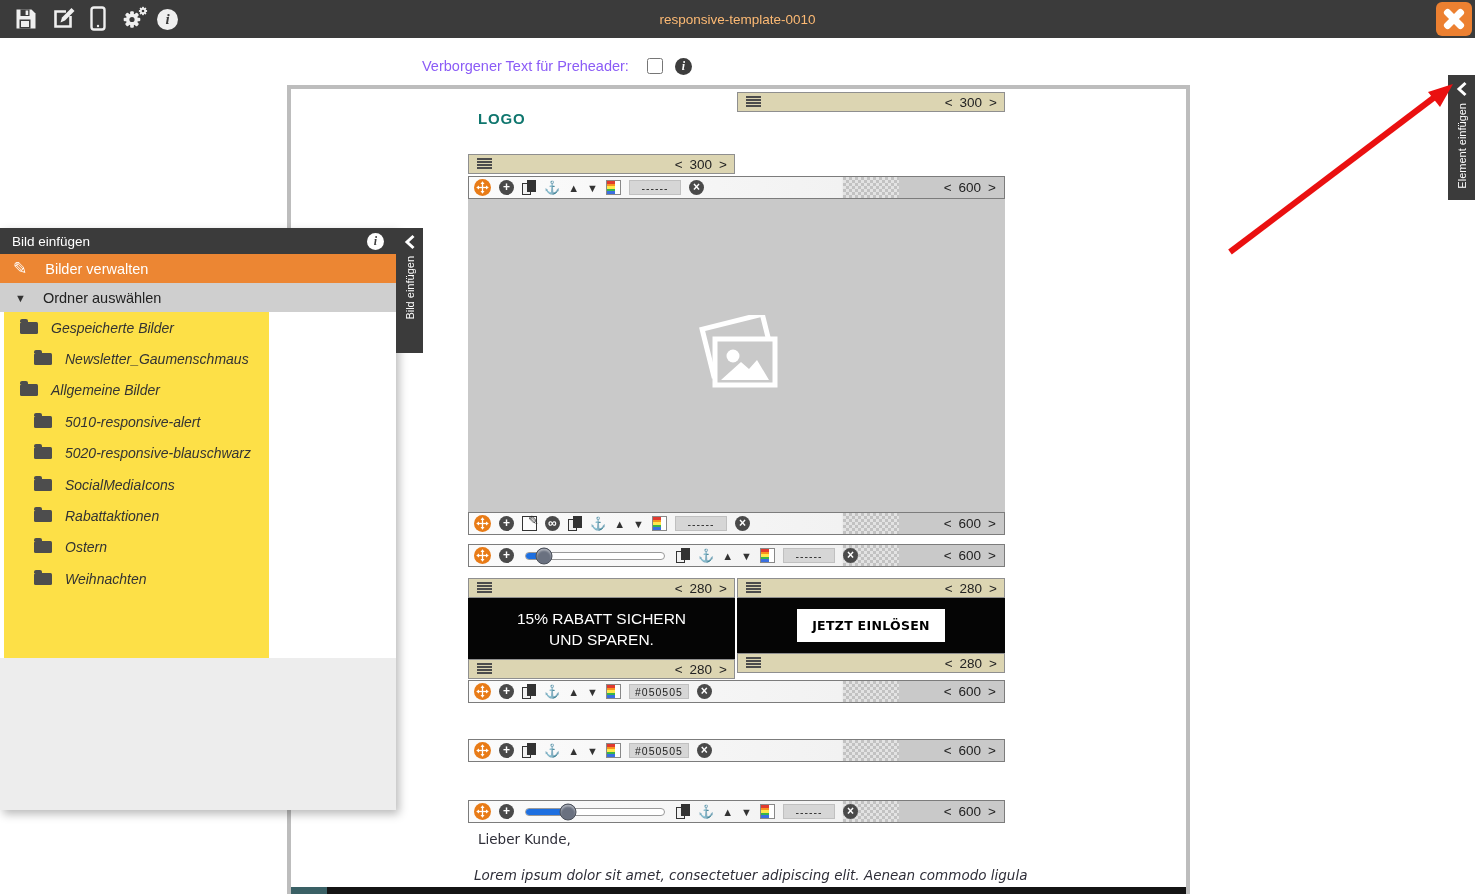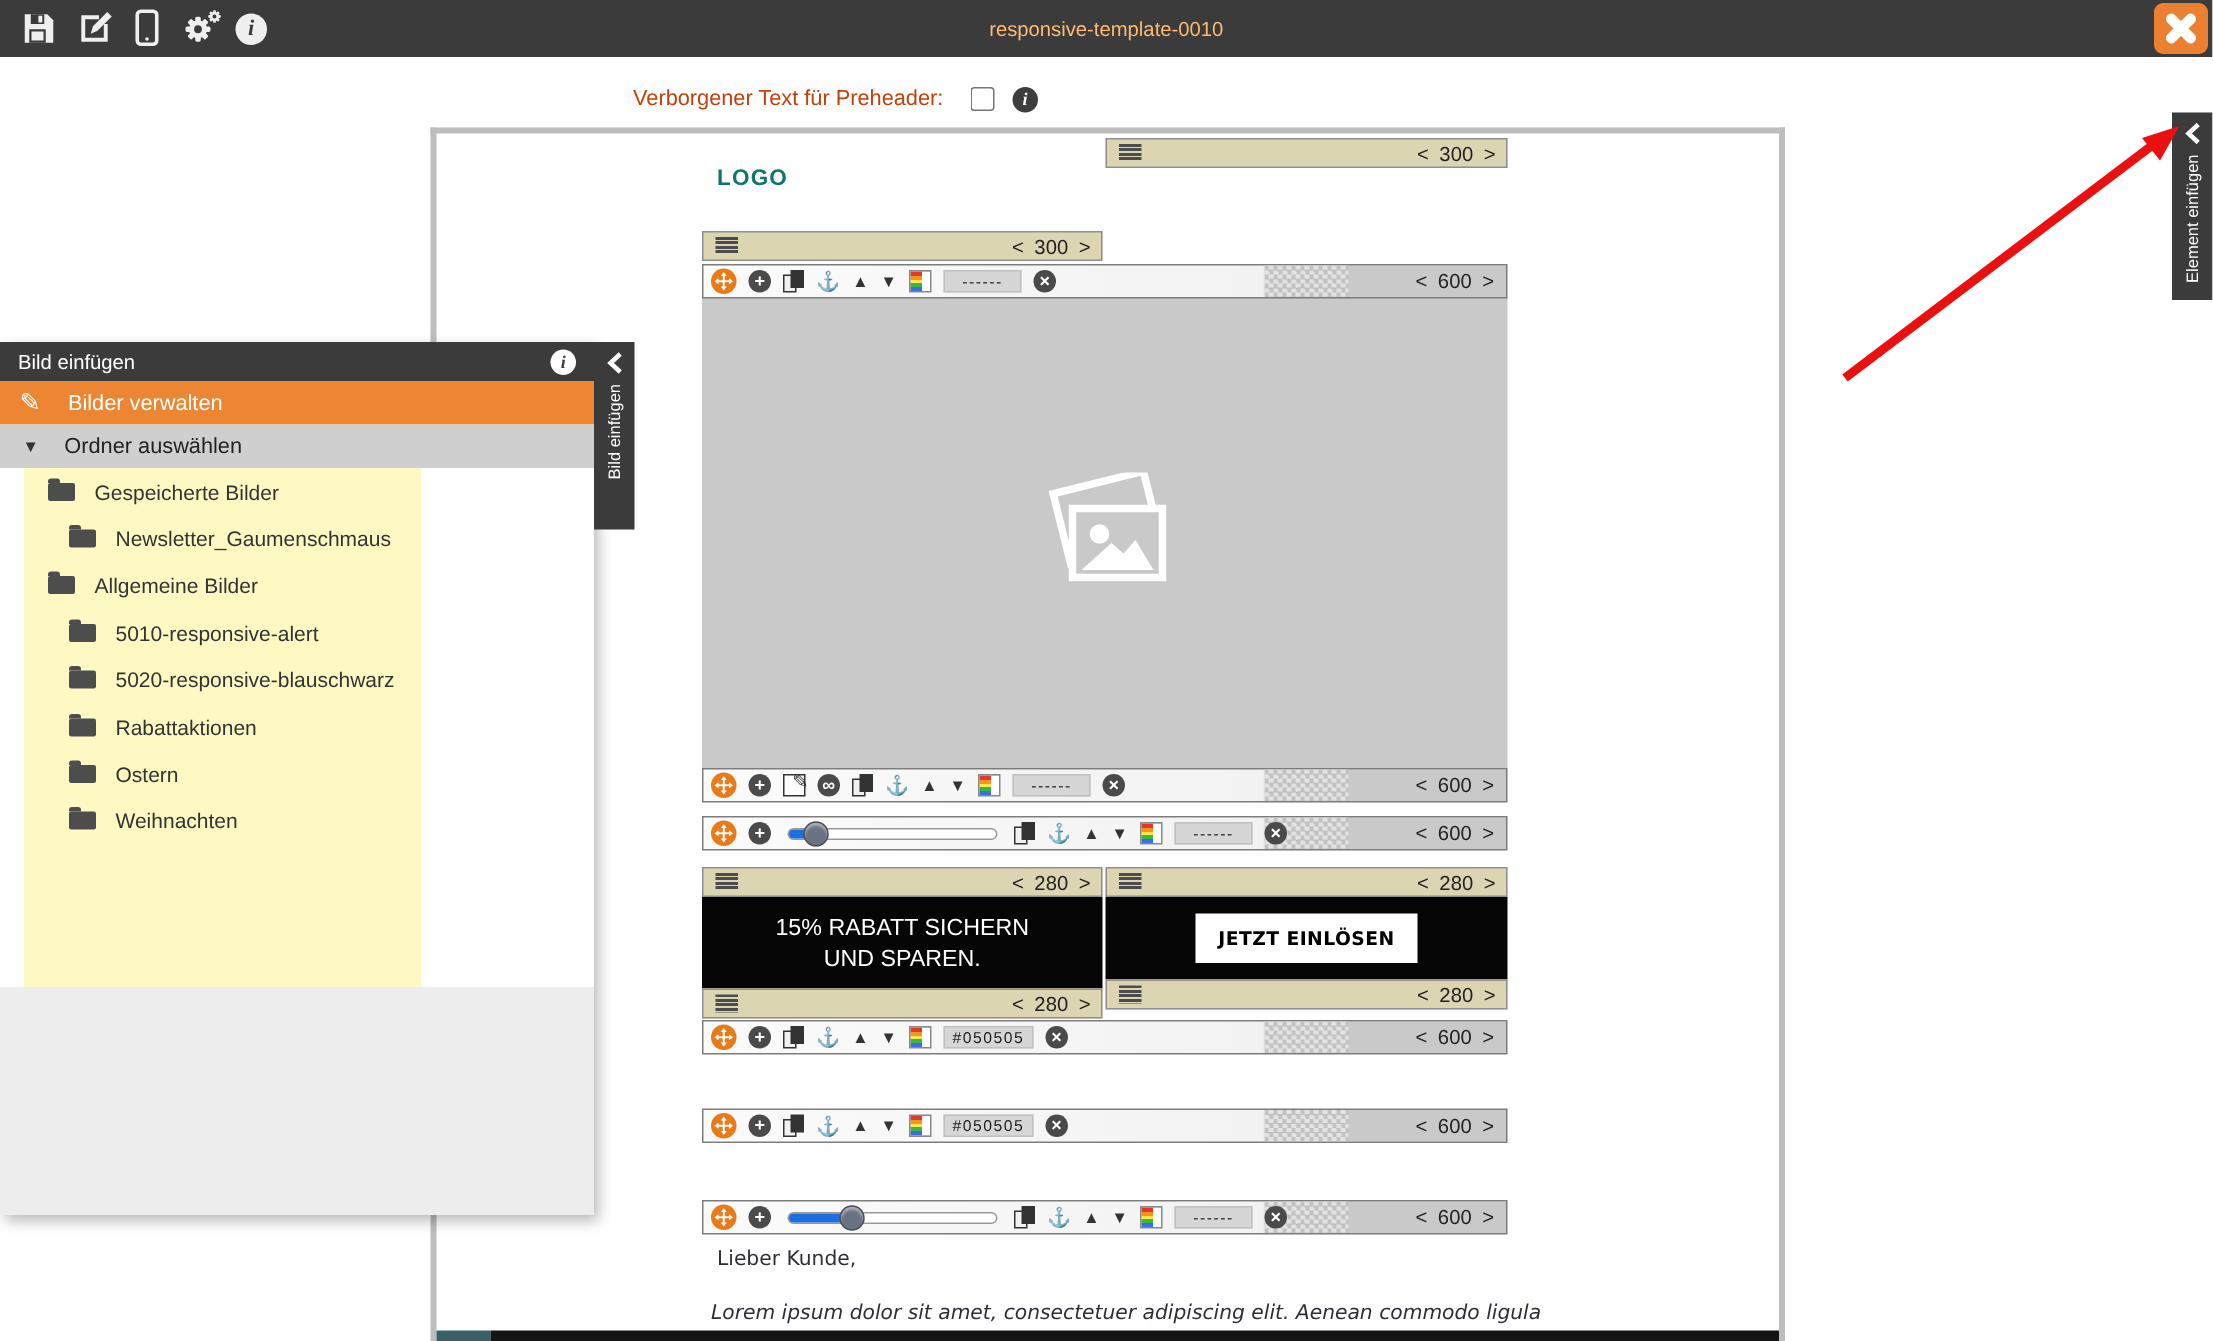--- a/index.html
+++ b/index.html
@@ -18,21 +18,21 @@
   .close-btn i { position:absolute; left:50%; top:50%; width:25px; height:7px; background:#fff; border-radius:3px; }
   .close-btn i:nth-child(1){ transform:translate(-50%,-50%) rotate(45deg); }
   .close-btn i:nth-child(2){ transform:translate(-50%,-50%) rotate(-45deg); }
   .info-badge { border-radius:50%; background:#efefef; color:#3b3b3b; font-family:"Liberation Serif",serif; font-style:italic; font-weight:bold; display:inline-flex; align-items:center; justify-content:center; }
   .info-badge.big { width:21px; height:21px; font-size:15px; }
   .info-badge.dark { background:#3d3d3d; color:#fff; width:17px; height:17px; font-size:12px; }
   .info-badge.small { width:17px; height:17px; font-size:12px; background:#fff; }
 
   
   .preheader { position:absolute; left:422px; top:54px; height:24px; display:flex; align-items:center; z-index:5; }
-  .preheader .lbl { font-size:14.5px; color:#c2410c; }
+  .preheader .lbl { font-size:14.5px; color:#8b5cf6; }
   .preheader input { width:16px; height:16px; margin-left:18px; accent-color:#fff; }
   .preheader .info-badge { margin-left:12px; }
 
   
   .canvas-frame { position:absolute; left:287px; top:85px; width:903px; height:809px; background:#fff; border:4px solid #bdbdbd; border-bottom:none; z-index:1; }
 
   
   .stage { position:absolute; inset:0; z-index:2; }
   .stage > * { position:absolute; }
 
@@ -79,21 +79,21 @@
   .strip-dark { left:327px; top:887px; width:859px; height:7px; background:#141414; }
 
   
   .panel { position:absolute; left:0; top:228px; width:396px; height:582px; background:#fff; box-shadow:3px 4px 9px rgba(0,0,0,.28); z-index:10; }
   .panel-head { height:26px; background:#3b3b3b; color:#fff; display:flex; align-items:center; padding:0 12px; font-size:13.5px; }
   .panel-head .info-badge { margin-left:auto; }
   .manage { height:29px; background:#ec8633; color:#fff; display:flex; align-items:center; font-size:14.5px; cursor:pointer; }
   .manage .pencil { margin:0 18px 0 13px; font-size:17px; }
   .fsel { height:29px; background:#cfcfcf; color:#222; display:flex; align-items:center; font-size:14.5px; cursor:pointer; }
   .fsel .caret { margin:0 17px 0 15px; font-size:11px; color:#333; }
-  .folder-list { position:absolute; left:16px; top:84px; width:265px; height:346px; background:#fef9c3; }
+  .folder-list { position:absolute; left:4px; top:84px; width:265px; height:346px; background:#fde047;font-style:italic; }
   .folder-row { height:31.4px; display:flex; align-items:center; font-size:14px; color:#333; cursor:pointer; }
   .folder-row.l0 { padding-left:16px; }
   .folder-row.l1 { padding-left:30px; }
   .fold { width:18px; height:12px; background:#4d4d4d; border-radius:1.5px; position:relative; margin-right:13px; flex:0 0 auto; }
   .fold::before { content:""; position:absolute; top:-3px; left:0; width:8px; height:3px; background:#4d4d4d; border-radius:2px 2px 0 0; }
   .panel-bottom { position:absolute; left:0; top:430px; width:396px; height:152px; background:#ededed; }
 
   
   .side-tab { position:absolute; width:27px; height:125px; background:#3b3b3b; color:#fff; z-index:11; cursor:pointer; }
   .side-tab.left { left:396px; top:228px; }
@@ -471,20 +471,24 @@
       <div class="folder-row l1">
         <span class="fold"></span>
         <span>5010-responsive-alert</span>
       </div>
       <div class="folder-row l1">
         <span class="fold"></span>
         <span>5020-responsive-blauschwarz</span>
       </div>
       <div class="folder-row l1">
         <span class="fold"></span>
+        <span>SocialMediaIcons</span>
+      </div>
+      <div class="folder-row l1">
+        <span class="fold"></span>
         <span>Rabattaktionen</span>
       </div>
       <div class="folder-row l1">
         <span class="fold"></span>
         <span>Ostern</span>
       </div>
       <div class="folder-row l1">
         <span class="fold"></span>
         <span>Weihnachten</span>
       </div>

